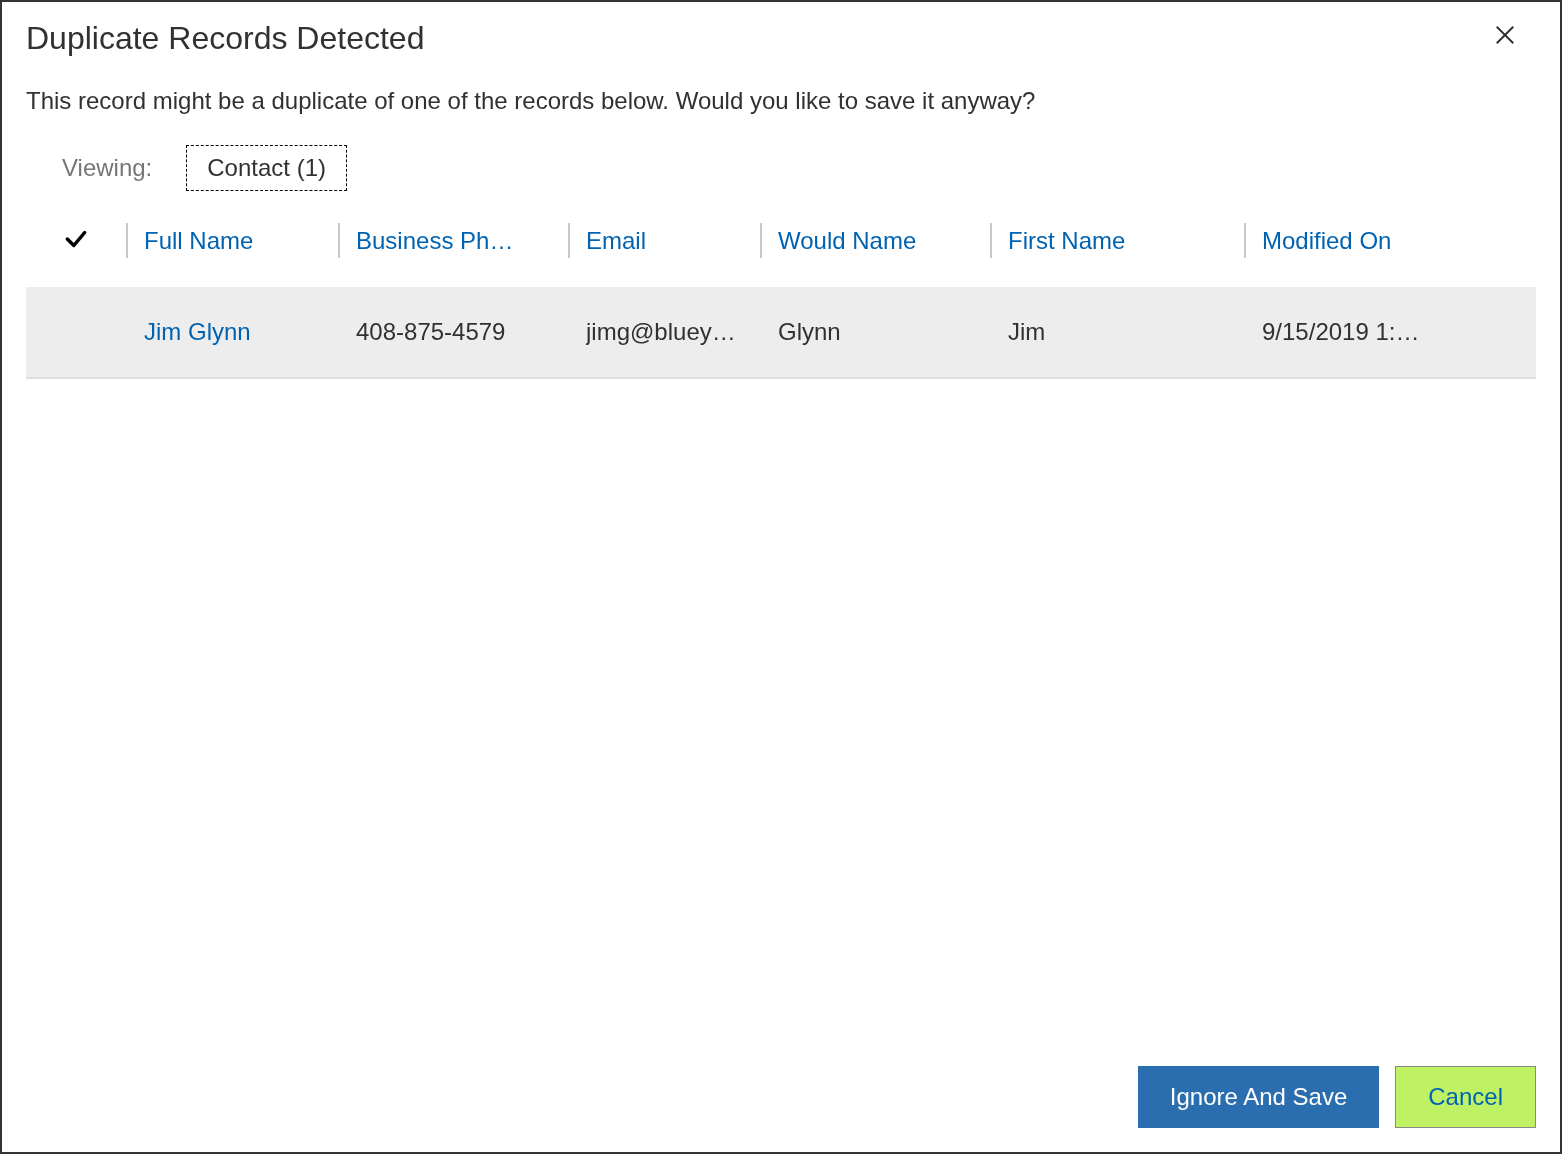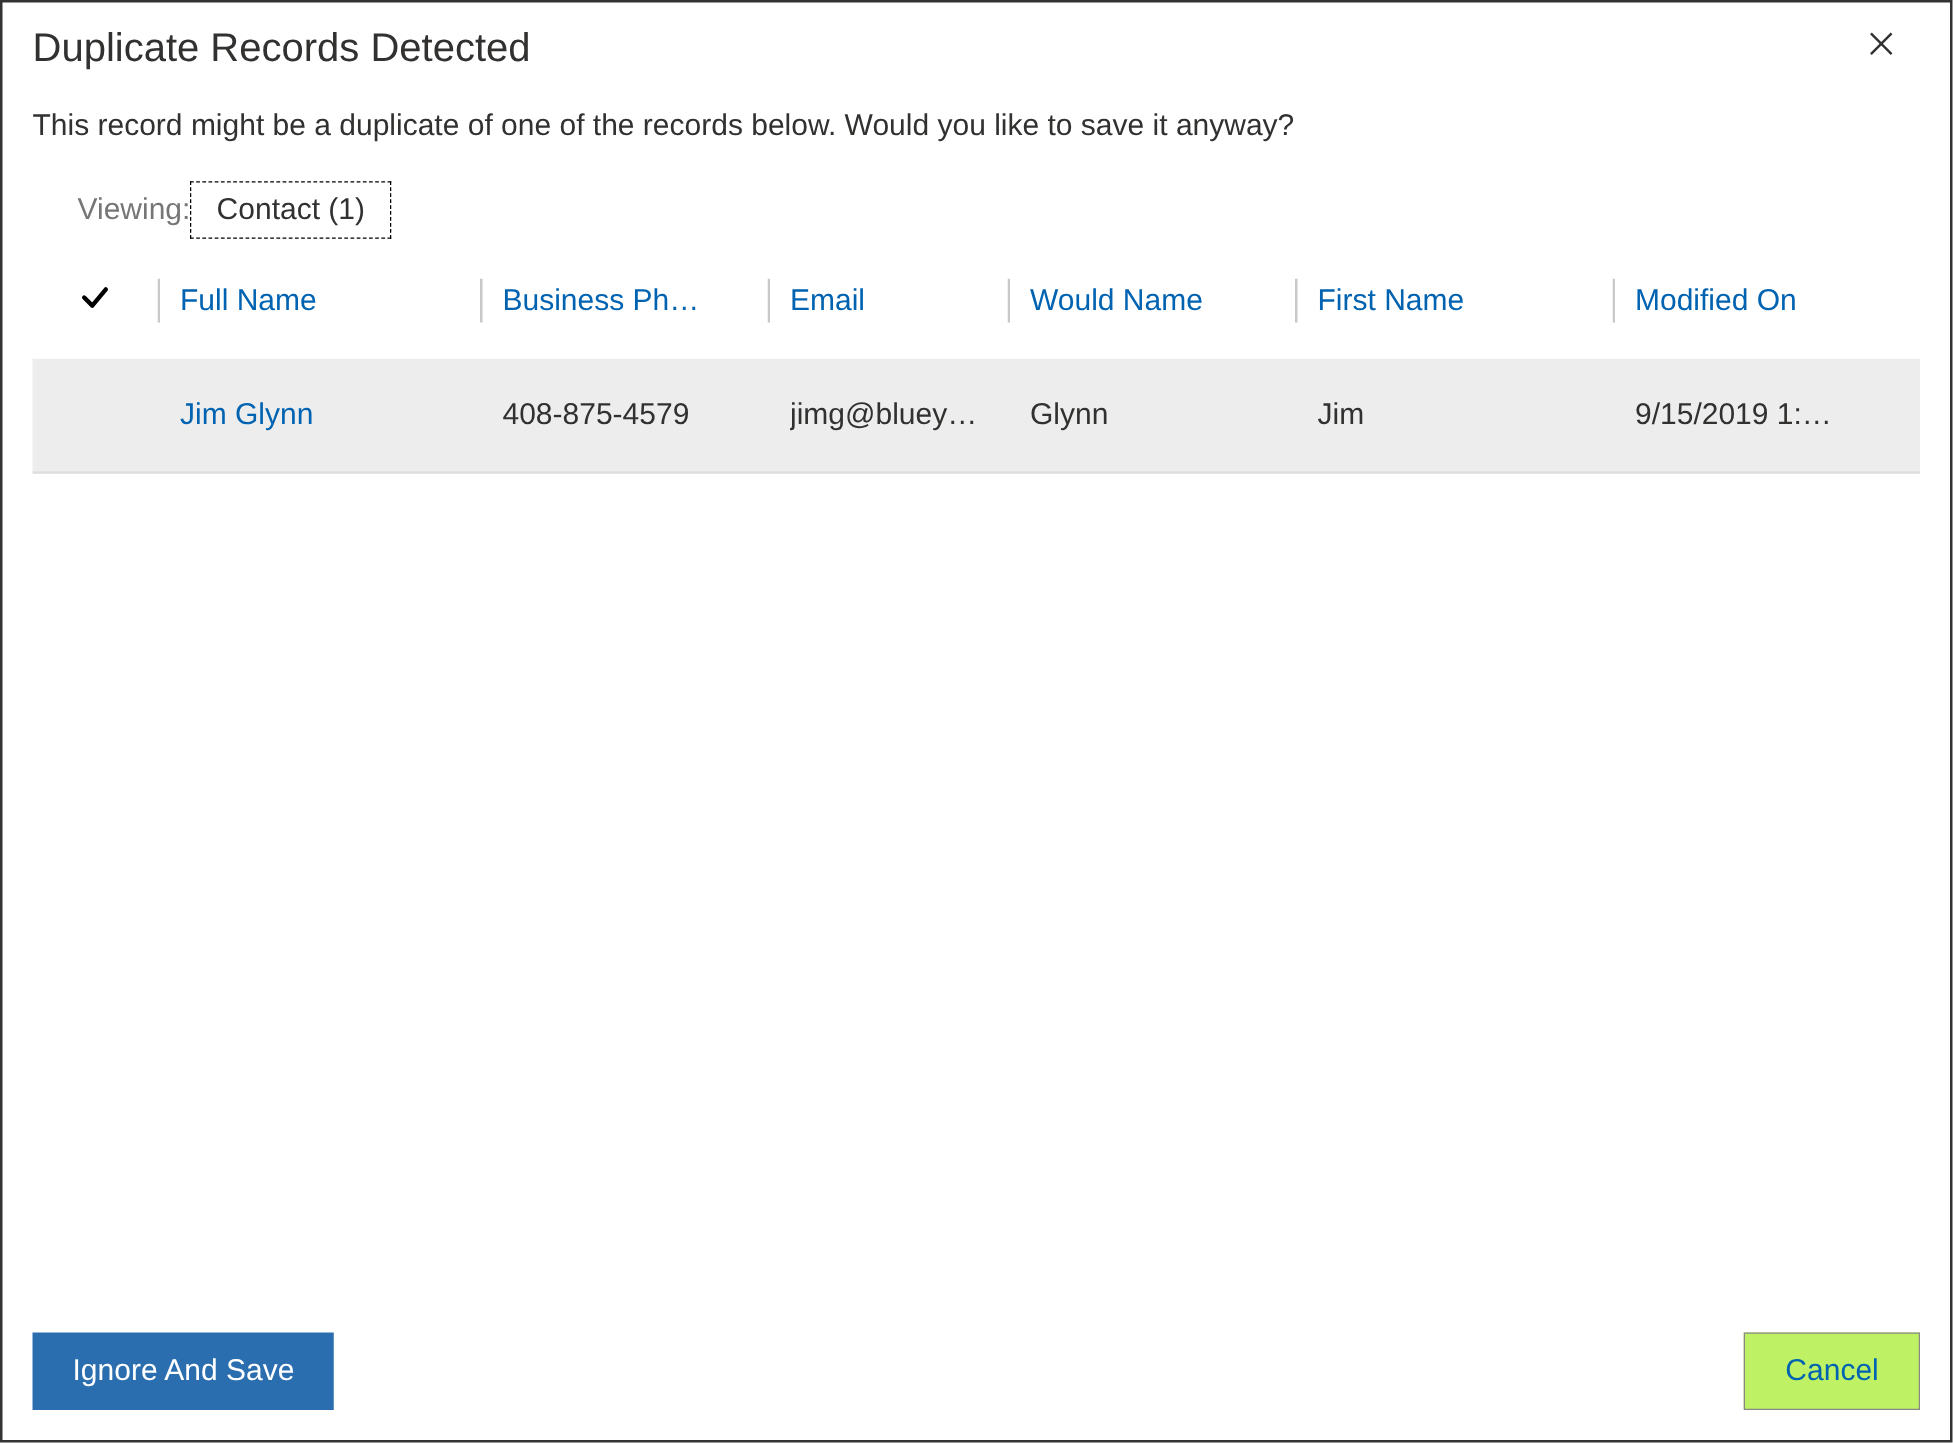--- a/index.html
+++ b/index.html
@@ -43,21 +43,21 @@
     }
     .dialog-message {
       font-size: 24px;
       color: #323130;
       padding: 20px 24px 30px 24px;
       font-weight: 400;
     }
     .viewing-row {
       display: flex;
       align-items: center;
-      gap: 0;
+      gap: 34px;
       padding: 0 0 22px 60px;
     }
     .viewing-label {
       font-size: 24px;
       color: #767676;
     }
     .viewing-tab {
       border: 1px dashed #000;
       padding: 8px 20px;
       font-size: 24px;
@@ -88,21 +88,21 @@
       left: 0;
       top: 10px;
       bottom: 10px;
       width: 2px;
       background: #c8c8c8;
     }
     .col-check {
       width: 100px;
       justify-content: center;
     }
-    .col-fullname { width: 258px; }
+    .col-fullname { width: 212px; }
     .col-phone    { width: 230px; }
     .col-email    { width: 192px; }
     .col-lastname { width: 230px; }
     .col-firstname{ width: 254px; }
     .col-modified { flex: 1; }
     .header-text {
       color: #0063b1;
       font-size: 24px;
       cursor: pointer;
       overflow: hidden;
@@ -134,21 +134,21 @@
       color: #0063b1;
     }
     .grid-bottom-border {
       height: 2px;
       background: #ddd;
       margin-top: 0;
     }
     .footer {
       margin-top: auto;
       display: flex;
-      justify-content: space-between;
+      justify-content: flex-end;
       gap: 16px;
       padding: 0 24px 24px 24px;
     }
     .btn {
       font-size: 24px;
       padding: 16px 32px;
       cursor: pointer;
       border: none;
       font-family: inherit;
     }

